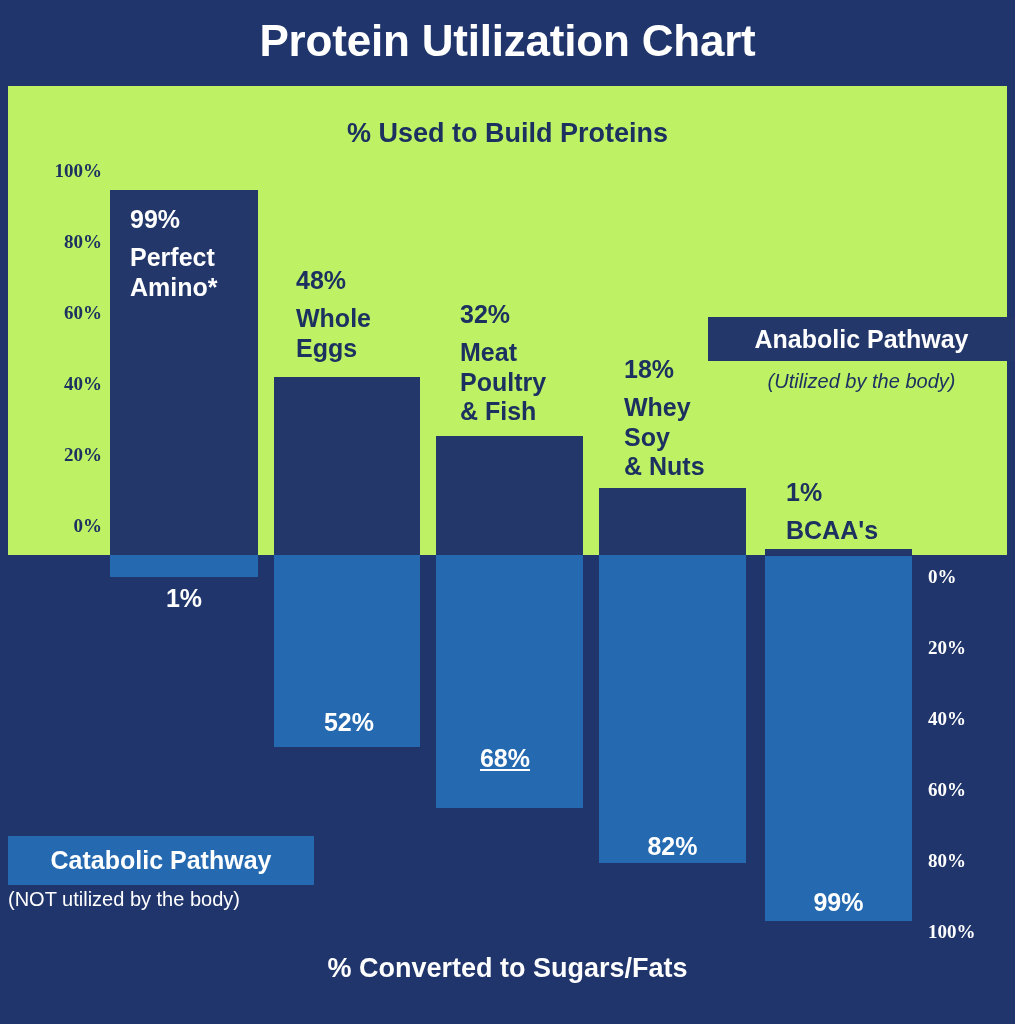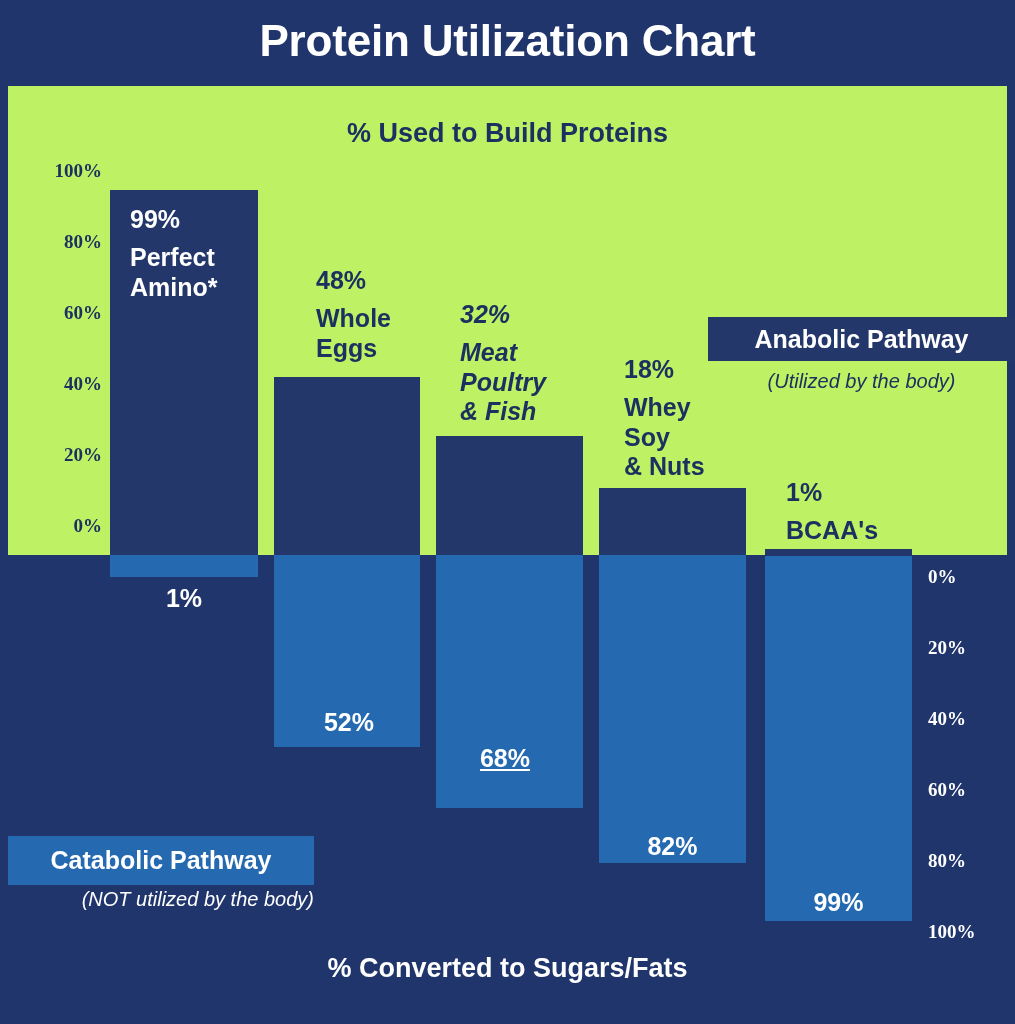--- a/index.html
+++ b/index.html
@@ -139,24 +139,23 @@
     background:#2569b0;
     display:flex; align-items:center; justify-content:center;
   }
   #catabolic-badge span{
     color:#ffffff; font-size:25px; font-weight:bold;
   }
   #catabolic-sub{
     position:absolute;
     left:8px; top:888px;
     width:306px;
-    text-align:right;
+    text-align:left;
     color:#ffffff;
     font-size:20px;
-    font-style:italic;
   }
 
   #subtitle-bottom{
     position:absolute;
     left:0; top:953px;
     width:1015px;
     text-align:center;
     color:#ffffff;
     font-size:27px;
     font-weight:bold;
@@ -199,27 +198,27 @@
   <div class="bar-bottom" style="left:436px; top:555px; width:147px; height:253px;"></div>
   <div class="bar-bottom" style="left:599px; top:555px; width:147px; height:308px;"></div>
   <div class="bar-bottom" style="left:765px; top:556px; width:147px; height:365px;"></div>
 
   <div class="bar-label-top" style="left:130px; top:205px;">
     <span class="pct">99%</span>
     <span class="nm">Perfect</span>
     <span class="nm">Amino*</span>
   </div>
 
-  <div class="bar-label-out" style="left:296px; top:266px;margin-left:20px;">
+  <div class="bar-label-out" style="left:296px; top:266px;">
     <span class="pct">48%</span>
     <span class="nm">Whole</span>
     <span class="nm">Eggs</span>
   </div>
 
-  <div class="bar-label-out" style="left:460px; top:300px;font-style:italic;">
+  <div class="bar-label-out" style="left:460px; top:300px;">
     <span class="pct">32%</span>
     <span class="nm">Meat</span>
     <span class="nm">Poultry</span>
     <span class="nm">&amp; Fish</span>
   </div>
 
   <div class="bar-label-out" style="left:624px; top:355px;">
     <span class="pct">18%</span>
     <span class="nm">Whey</span>
     <span class="nm">Soy</span>

